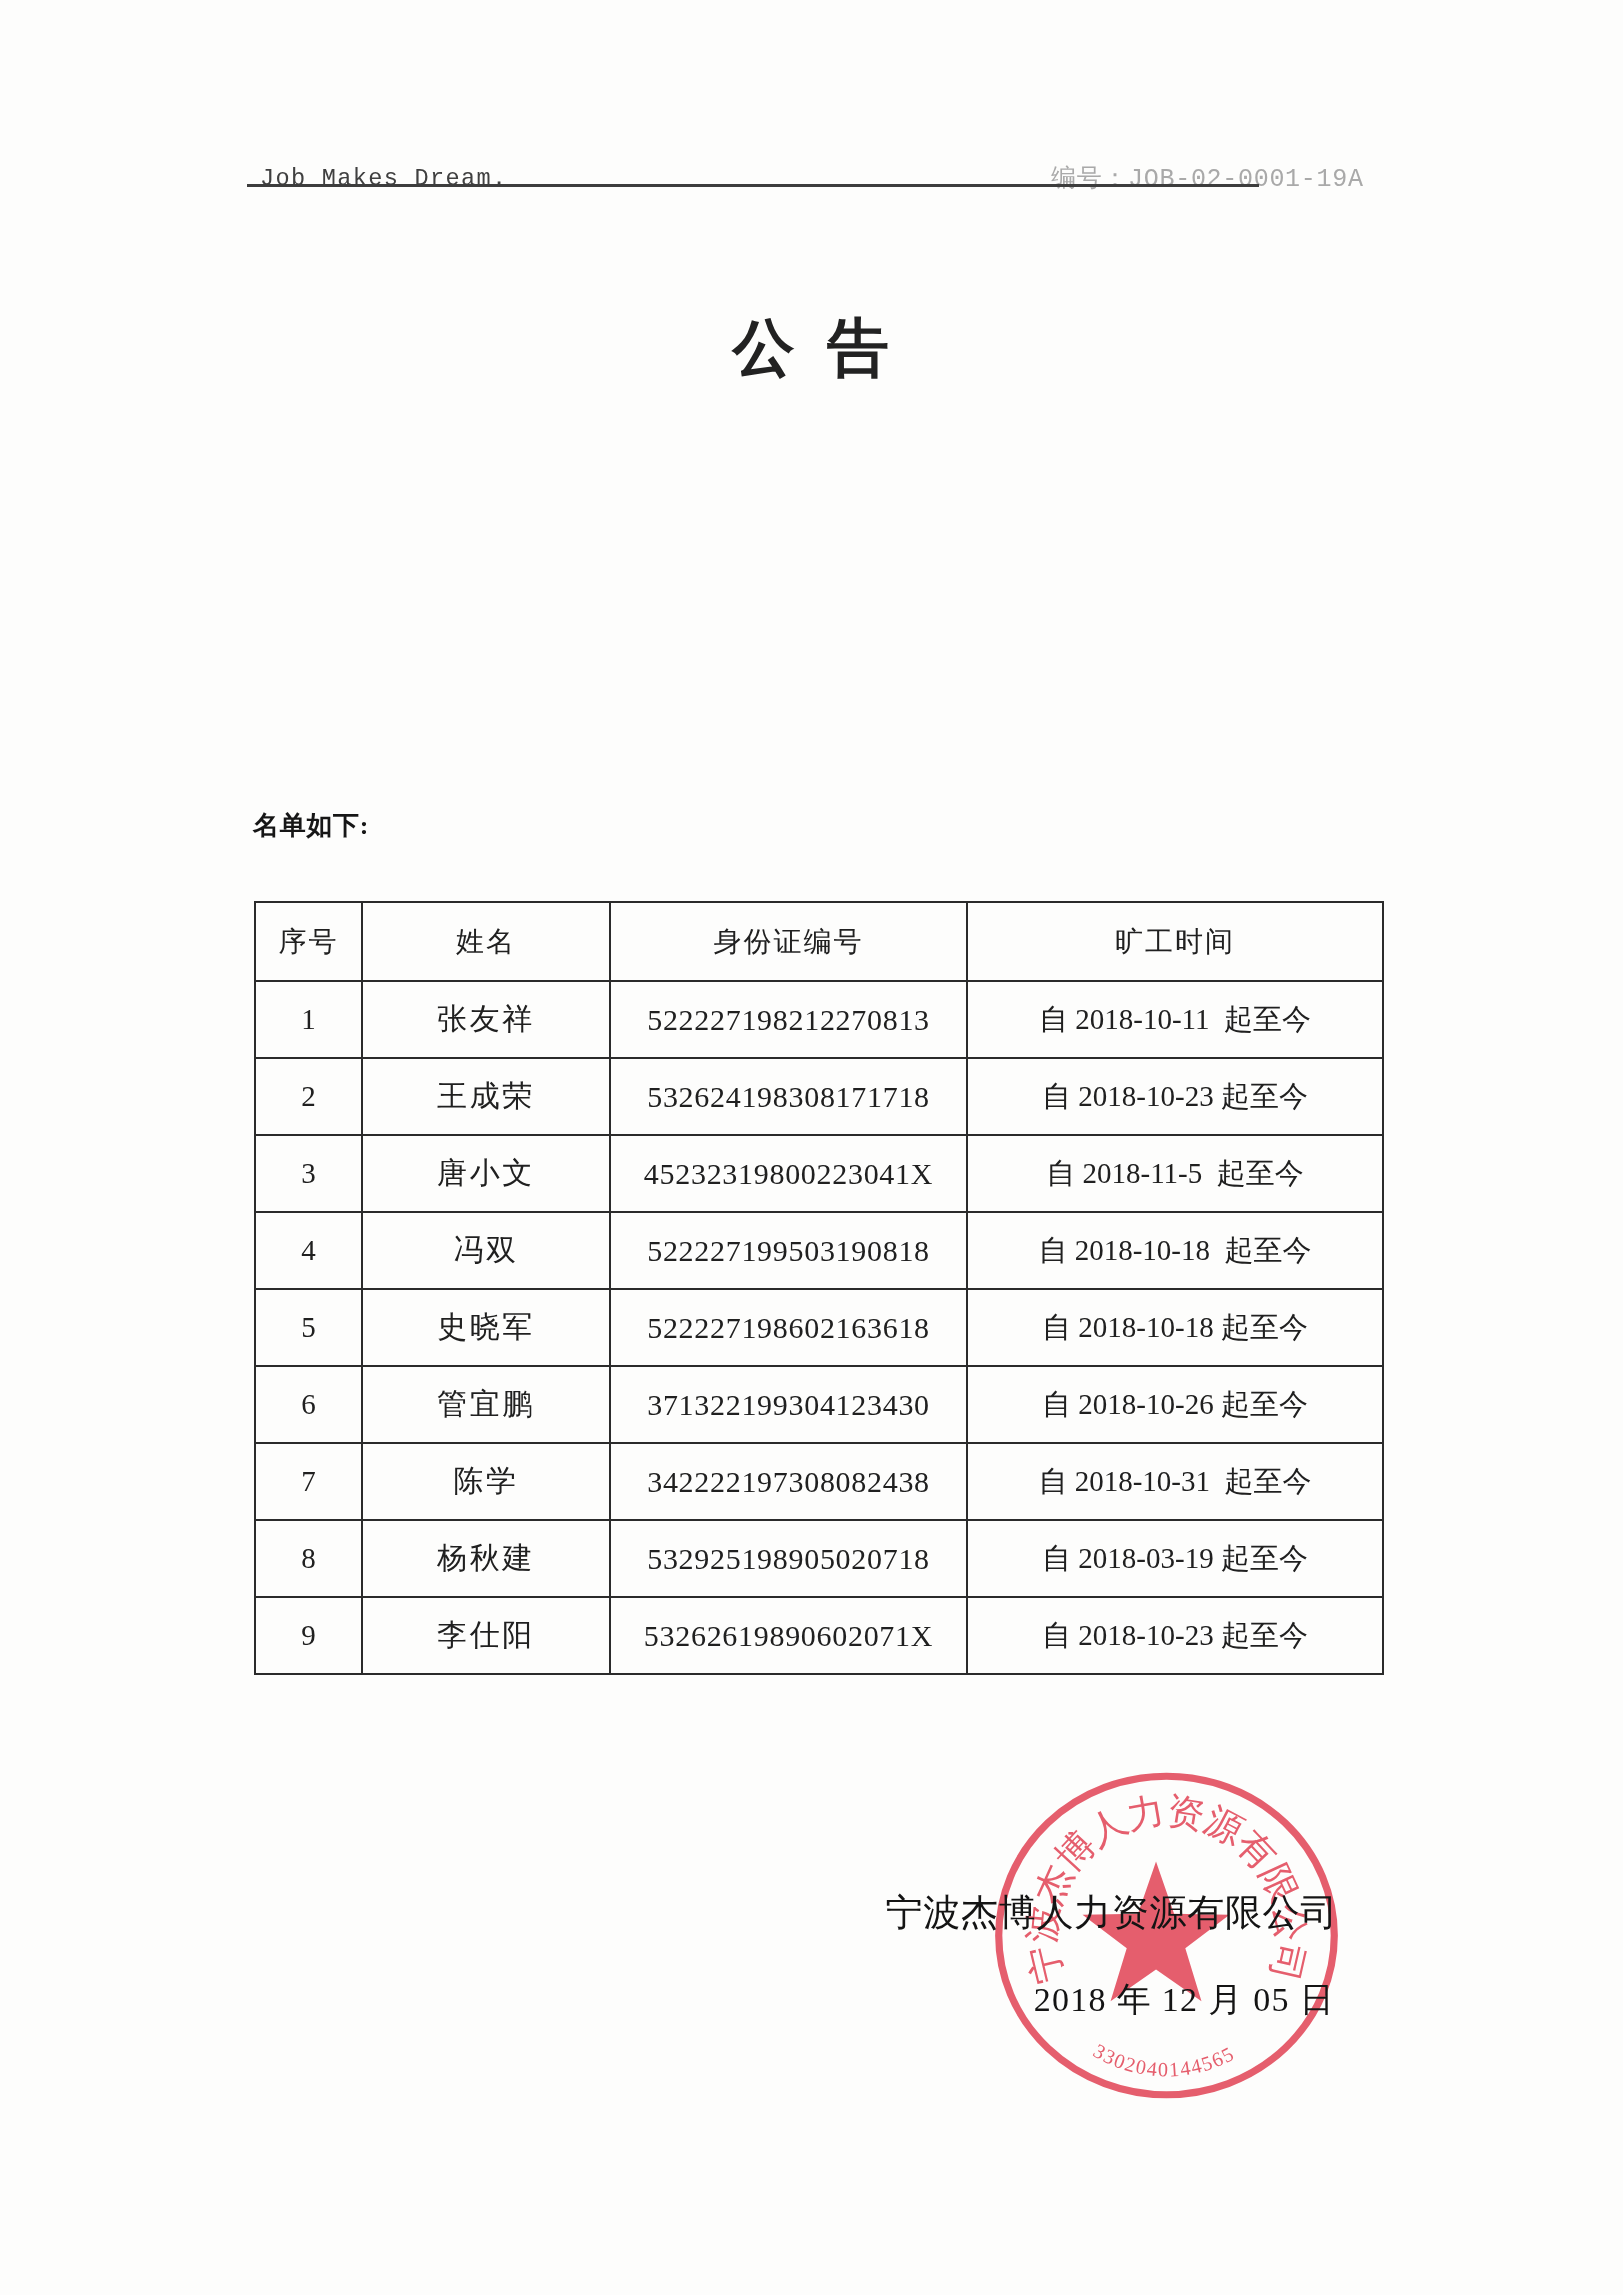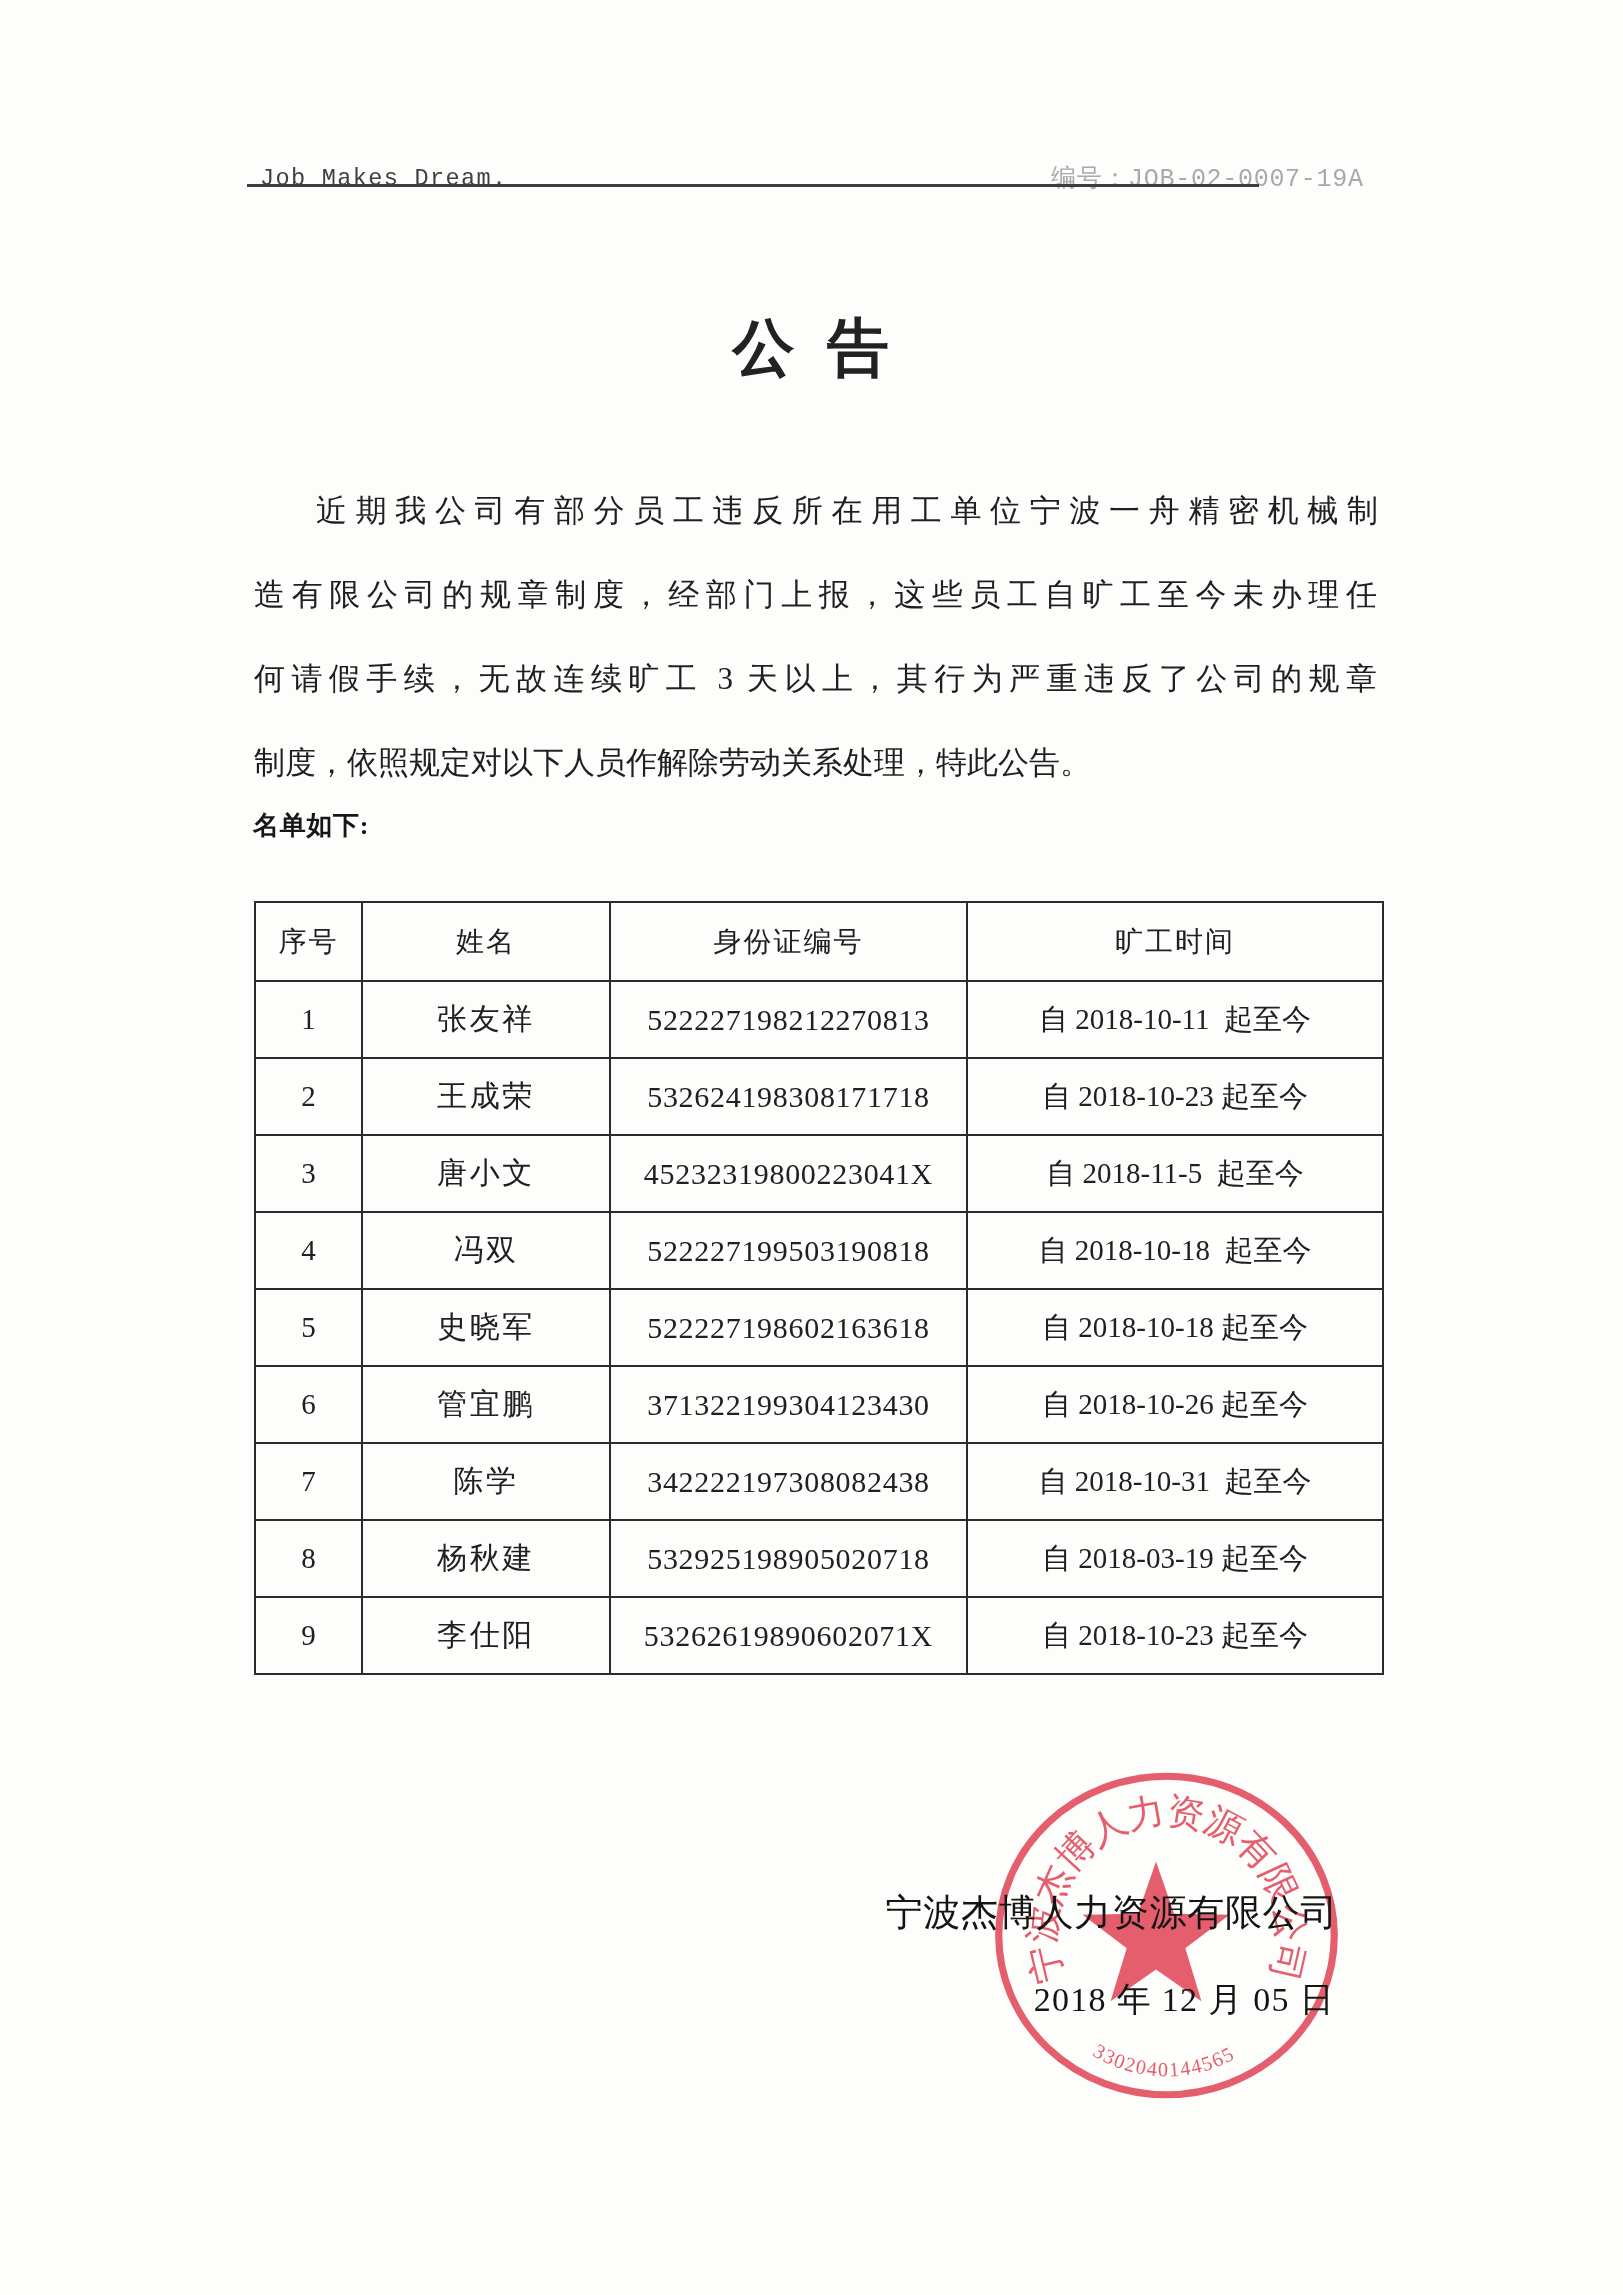--- a/index.html
+++ b/index.html
@@ -84,31 +84,25 @@
     opacity:.88;
   }
   .stamp text{font-family:"Liberation Serif","DejaVu Serif",serif;}
 </style>
 </head>
 <body>
 
 <div class="page">
 
   <div class="slogan">Job Makes Dream.</div>
-  <div class="doc-no">编号：JOB-02-0007-19A</div>
+  <div class="doc-no">编号：JOB-02-0001-19A</div>
   <div class="head-rule"></div>
 
   <div class="doc-title">公 告</div>
 
-  <div class="body-par">
-    <div class="body-line first">近期我公司有部分员工违反所在用工单位宁波一舟精密机械制</div>
-    <div class="body-line">造有限公司的规章制度，经部门上报，这些员工自旷工至今未办理任</div>
-    <div class="body-line">何请假手续，无故连续旷工 3 天以上，其行为严重违反了公司的规章</div>
-    <div class="body-line last">制度，依照规定对以下人员作解除劳动关系处理，特此公告。</div>
-  </div>
 
   <div class="list-label">名单如下:</div>
 
   <table class="roster">
     <colgroup>
         <col class="c1">
         <col class="c2">
         <col class="c3">
         <col class="c4">
       </colgroup>

